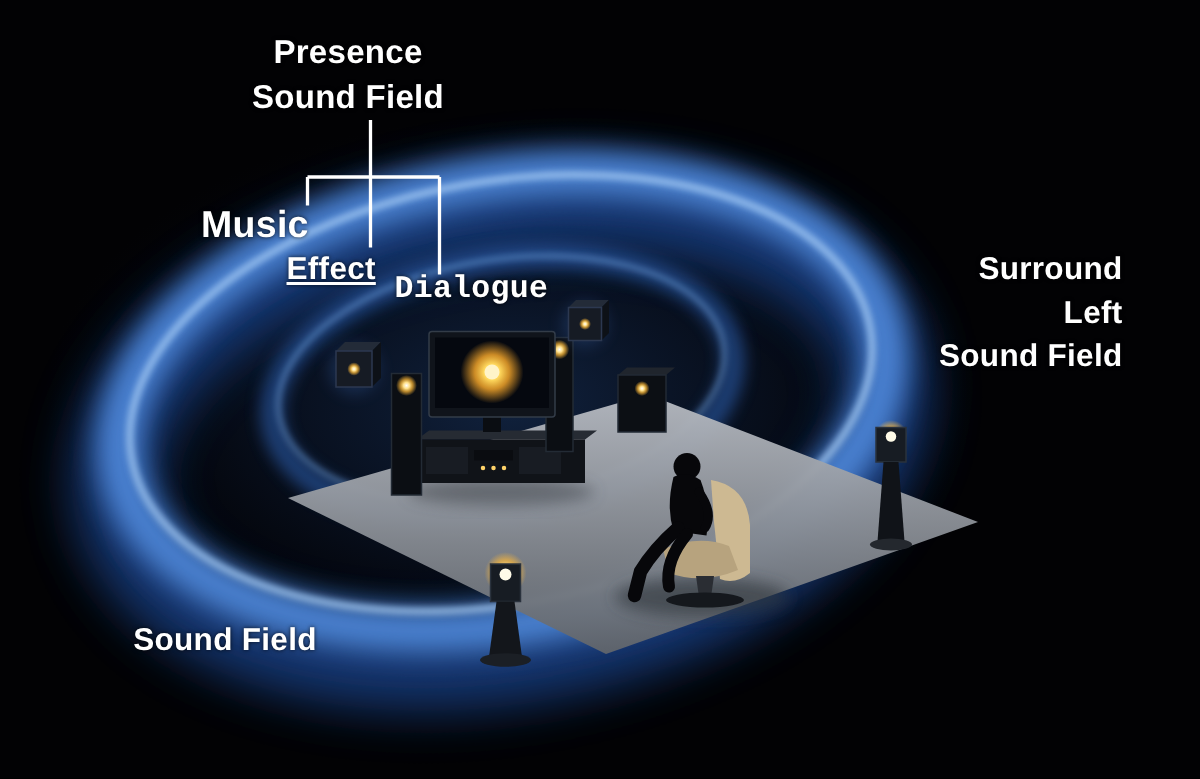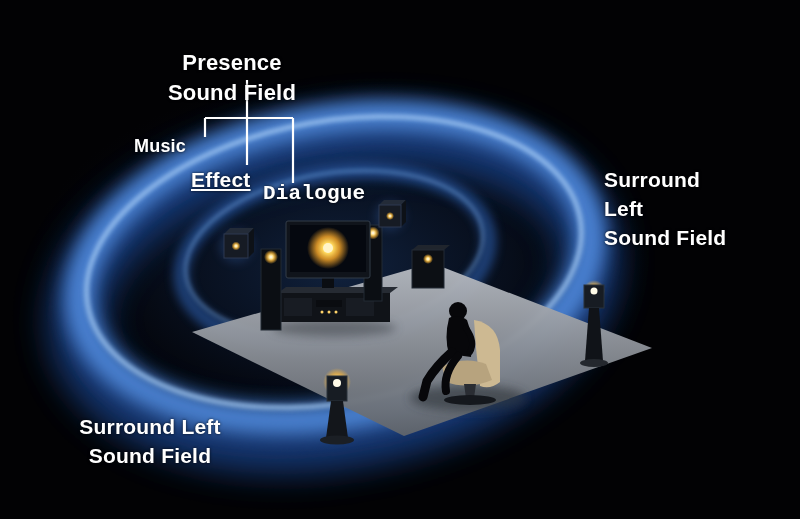--- a/index.html
+++ b/index.html
@@ -8,25 +8,25 @@
     position:relative; width:800px; height:519px;
     background:#000; overflow:hidden;
     font-family:"Liberation Sans", sans-serif;
   }
   .stage svg { position:absolute; left:0; top:0; }
   .label {
     position:absolute; color:#ffffff; font-weight:bold;
     letter-spacing:.2px; white-space:nowrap;
     text-shadow:0 0 3px rgba(0,0,0,.8);
   }
-  .label-presence       { left:132px; top:20px;  width:200px; text-align:center; font-size:22px; line-height:1.36;margin-top:28px; }
-  .label-music          { left:134px; top:136px; font-size:18px; }
+  .label-presence       { left:132px; top:20px;  width:200px; text-align:center; font-size:22px; line-height:1.36; }
+  .label-music          { left:134px; top:136px; font-size:25px; }
   .label-effect         { left:191px; top:168px; font-size:21px;text-decoration:underline; }
   .label-dialogue       { left:263px; top:182px; font-size:21px;font-family:Liberation Mono, monospace; }
-  .label-surround-right { left:604px; top:166px; font-size:21px; line-height:1.38; }
+  .label-surround-right { left:626px; top:166px; font-size:21px; line-height:1.38;text-align:right; }
   .label-surround-left  { left:40px;  top:413px; width:220px; text-align:center; font-size:21px; line-height:1.38; }
 </style>
 </head>
 <body>
 
 <div class="stage">
 
   <svg width="800" height="519" viewBox="0 0 800 519">
     <defs>
       <radialGradient id="haze" cx="50%" cy="50%" r="50%">
@@ -177,17 +177,16 @@
   <div class="label label-effect">Effect</div>
   <div class="label label-dialogue">Dialogue</div>
 
   <div class="label label-surround-right">
     <div>Surround</div>
     <div>Left</div>
     <div>Sound Field</div>
   </div>
 
   <div class="label label-surround-left">
-    <div>Surround Left</div>
     <div>Sound Field</div>
   </div>
 
 </div>
 
 </body></html>

